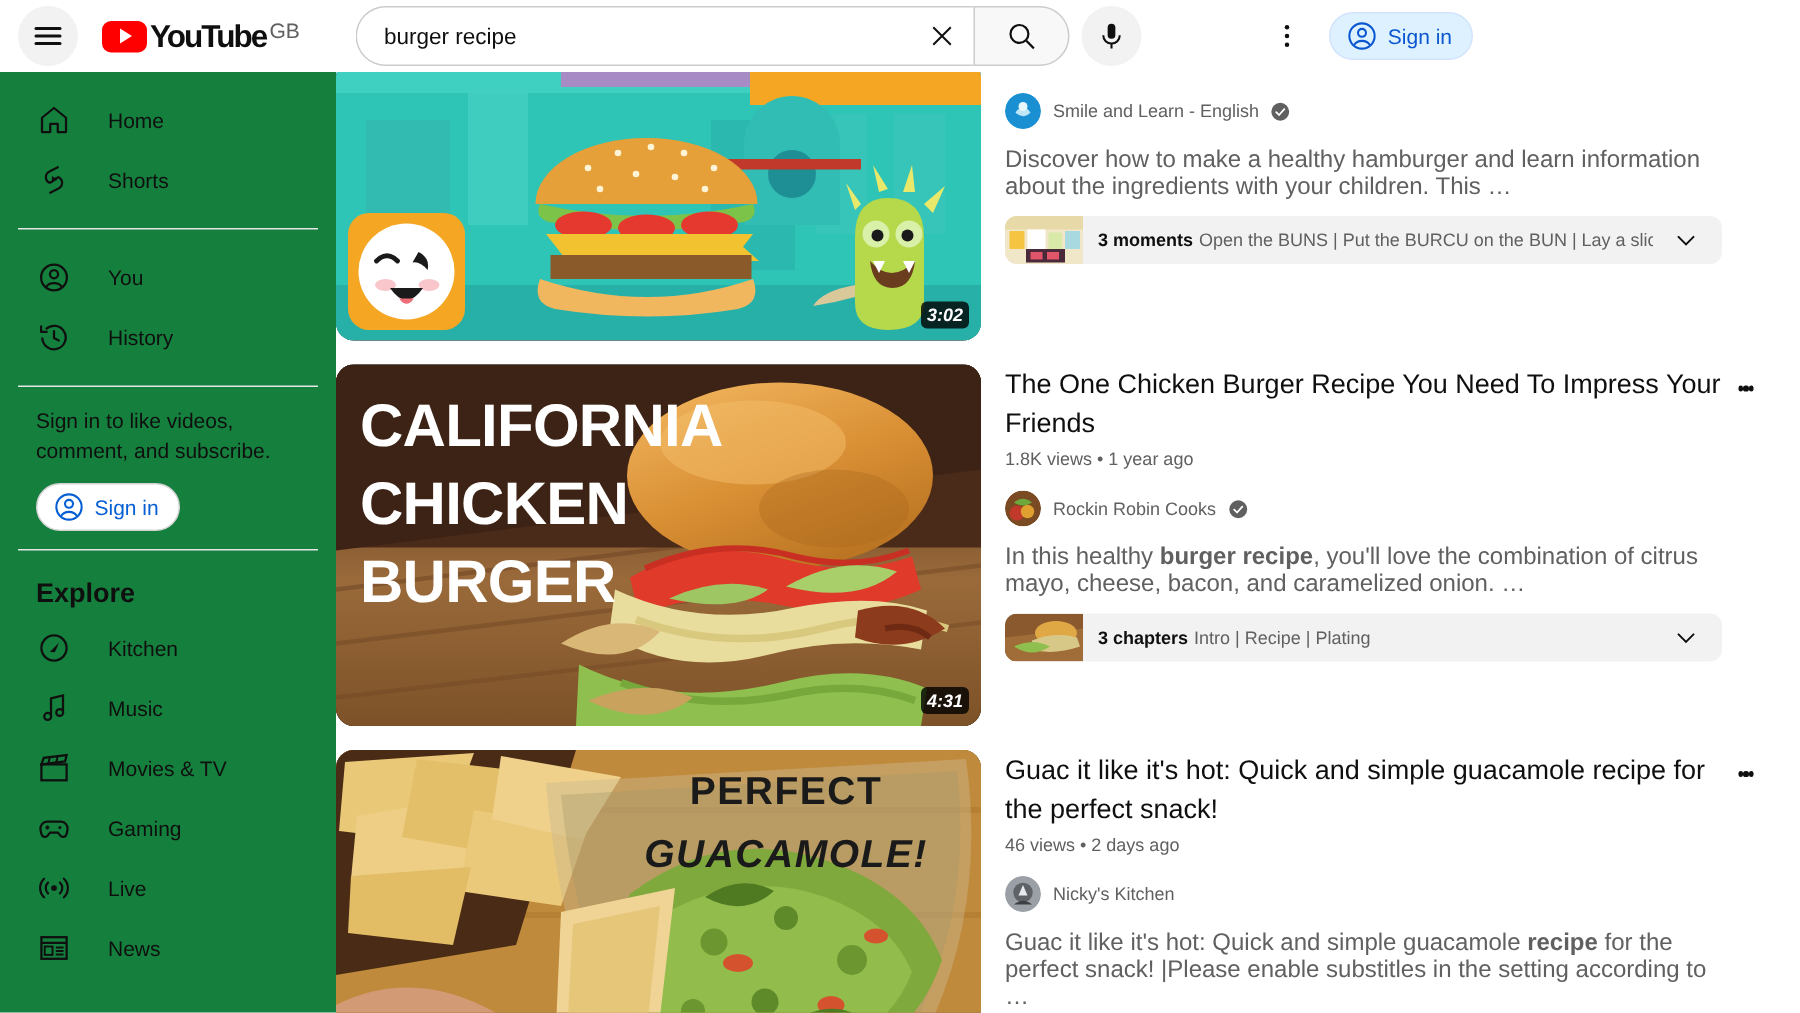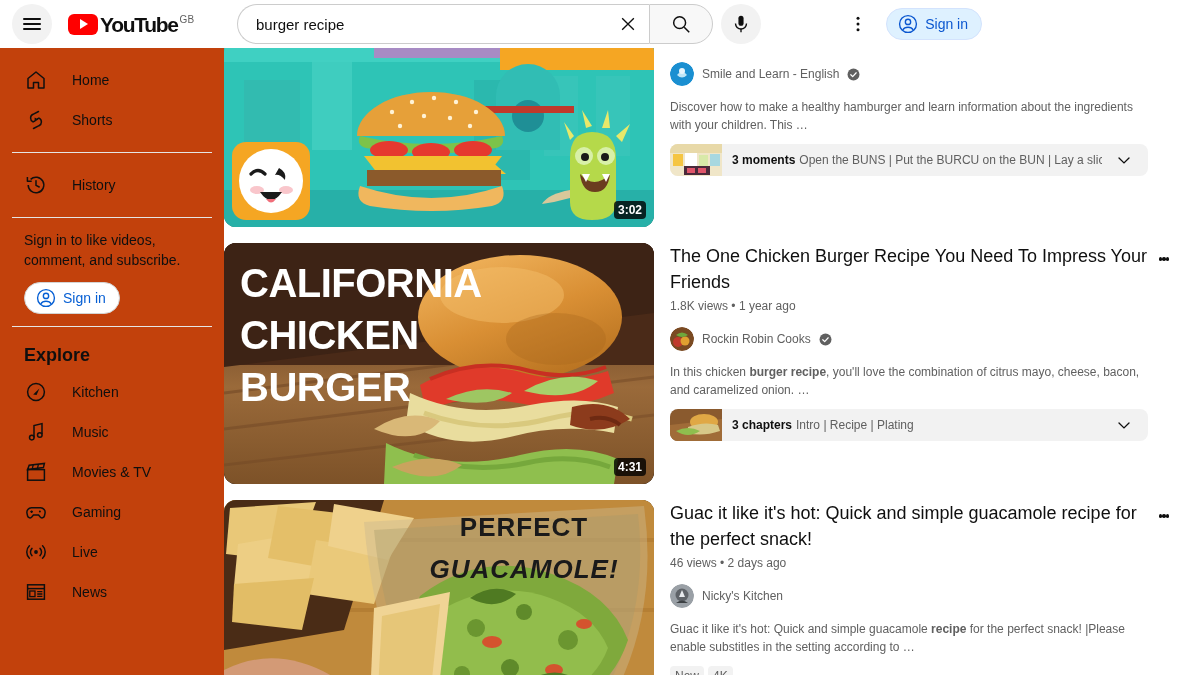--- a/index.html
+++ b/index.html
@@ -42,21 +42,21 @@
     content: ""; width: 0; height: 0;
     border-left: 8px solid #fff;
     border-top: 5px solid transparent;
     border-bottom: 5px solid transparent;
     margin-left: 2px;
   }
   .yt-word {
     font-size: 21px; font-weight: bold; letter-spacing: -1.3px;
     margin-left: 2px; line-height: 21px; color: #0f0f0f;
   }
-  .yt-cc { font-size: 10px; color: #606060; margin-left: 2px; line-height: 10px; margin-top: 1px; }
+  .yt-cc { font-size: 14px; color: #606060; margin-left: 2px; line-height: 10px; margin-top: 1px; }
 
   .mh-center { flex: 1; display: flex; align-items: center; justify-content: center; gap: 8px; }
   .searchwrap { display: flex; align-items: center; width: 476px; height: 40px; }
   .searchbox {
     flex: 1; height: 40px; border: 1px solid #ccc; border-right: none;
     border-radius: 20px 0 0 20px; display: flex; align-items: center;
     padding: 0 4px 0 16px; background: #fff;
   }
   .searchbox input {
     flex: 1; border: none; outline: none; font-size: 15px;
@@ -82,21 +82,21 @@
     height: 32px; padding: 0 13px 0 10px;
     border: 1px solid #d3e3fd; border-radius: 18px;
     background: #def1ff; color: #0b57d0;
     font-size: 14px; cursor: pointer; white-space: nowrap;
   }
 
   
   .sidebar {
     position: absolute; top: 48px; left: 0;
     width: 224px; height: 627px;
-    background: #c2410c; padding: 12px 0 0 0;
+    background: #15803d; padding: 12px 0 0 0;
     overflow: hidden;
   }
   .nav-item {
     display: flex; align-items: center; gap: 24px;
     height: 40px; margin: 0 12px; padding: 0 12px;
     border-radius: 10px; cursor: pointer;
   }
   .nav-label { font-size: 14px; color: #0f0f0f; white-space: nowrap; }
   .nav-ico { width: 24px; height: 24px; flex: none; display: flex; align-items: center; justify-content: center; }
   .divider { height: 1px; background: #e5e5e5; margin: 12px 12px; }
@@ -124,33 +124,33 @@
   }
   .thumb {
     width: 430px; flex: none; border-radius: 12px;
     position: relative; overflow: hidden; cursor: pointer;
     background: #000;
   }
   .dur {
     position: absolute; right: 8px; bottom: 8px;
     background: rgba(0,0,0,0.8); color: #fff;
     font-size: 12px; font-weight: bold; line-height: 12px;
-    padding: 3px 4px; border-radius: 4px;
+    padding: 3px 4px; border-radius: 4px; font-style: italic;
   }
   .info { flex: 1; min-width: 0; position: relative; padding-right: 28px; }
   .vid-title {
     font-size: 18px; line-height: 26px; font-weight: normal;
     color: #0f0f0f; margin: 0 0 2px 0; cursor: pointer;
   }
   .vid-meta { font-size: 12px; color: #606060; line-height: 18px; margin-bottom: 12px; }
   .chan-row { display: flex; align-items: center; gap: 8px; margin-bottom: 12px; cursor: pointer; }
   .chan-av { width: 24px; height: 24px; border-radius: 50%; flex: none; overflow: hidden; position: relative; }
   .chan-name { font-size: 12px; color: #606060; }
   .verified { width: 13px; height: 13px; flex: none; }
-  .vid-desc { font-size: 12px; line-height: 18px; color: #606060; margin-bottom: 10px; }
+  .vid-desc { font-size: 16px; line-height: 18px; color: #606060; margin-bottom: 10px; }
   .vid-desc b { color: #606060; font-weight: bold; }
   .chapbar {
     display: flex; align-items: center; gap: 10px;
     background: #f2f2f2; border-radius: 8px;
     height: 32px; padding: 0 12px 0 0; overflow: hidden;
   }
   .chapthumb { width: 52px; height: 32px; flex: none; overflow: hidden; position: relative; }
   .chaptext { flex: 1; font-size: 12px; color: #0f0f0f; white-space: nowrap; overflow: hidden; }
   .chaptext b { font-weight: bold; }
   .chaptext span { color: #606060; margin-left: 4px; }
@@ -251,20 +251,30 @@
             <path d="M10.6 9.4 L14.4 11.6 L10.6 13.8 Z" fill="#0f0f0f"></path>
           </svg>
       </span>
       <span class="nav-label">Shorts</span>
     </div>
   </div>
 
   <div class="divider"></div>
 
   <div>
+    <div class="nav-item">
+      <span class="nav-ico">
+        <svg width="24" height="24" viewBox="0 0 24 24">
+            <circle cx="12" cy="12" r="8.6" fill="none" stroke="#0f0f0f" stroke-width="1.5"></circle>
+            <circle cx="12" cy="9.8" r="2.7" fill="none" stroke="#0f0f0f" stroke-width="1.5"></circle>
+            <path d="M6.8 18.3 a5.8 4.6 0 0 1 10.4 0" fill="none" stroke="#0f0f0f" stroke-width="1.5"></path>
+          </svg>
+      </span>
+      <span class="nav-label">You</span>
+    </div>
     <div class="nav-item">
       <span class="nav-ico">
         <svg width="24" height="24" viewBox="0 0 24 24">
             <path d="M4.2 12 a7.8 7.8 0 1 0 2.4-5.6" fill="none" stroke="#0f0f0f" stroke-width="1.5"></path>
             <path d="M3.4 4 V8.3 H7.7" fill="none" stroke="#0f0f0f" stroke-width="1.5" stroke-linejoin="round"></path>
             <path d="M12 7.8 V12.3 L15.2 14" fill="none" stroke="#0f0f0f" stroke-width="1.5" stroke-linecap="round"></path>
           </svg>
       </span>
       <span class="nav-label">History</span>
     </div>
@@ -513,21 +523,21 @@
               <circle cx="15" cy="14" r="4.5" fill="#e0a030"></circle>
               <path d="M6 8 q6 -5 12 0 q-6 4 -12 0 Z" fill="#6ea83c"></path>
             </svg>
         </span>
         <span class="chan-name">Rockin Robin Cooks</span>
         <svg class="verified" viewBox="0 0 24 24">
           <circle cx="12" cy="12" r="11" fill="#606060"></circle>
             <path d="M7 12.4 L10.5 16 L17 8.8" stroke="#fff" stroke-width="2.2" fill="none" stroke-linecap="round" stroke-linejoin="round"></path>
         </svg>
       </div>
-      <div class="vid-desc"><span>In this chicken </span><b>burger recipe</b><span>, you'll love the combination of citrus mayo, cheese, bacon, and caramelized onion. …</span></div>
+      <div class="vid-desc"><span>In this healthy </span><b>burger recipe</b><span>, you'll love the combination of citrus mayo, cheese, bacon, and caramelized onion. …</span></div>
       <div class="chapbar">
         <span class="chapthumb">
           <svg width="52" height="32" viewBox="0 0 52 32">
               <rect width="52" height="32" fill="#8a5a2e"></rect>
               <path d="M0 16 L52 10 V32 H0 Z" fill="#a06c38"></path>
               <ellipse cx="34" cy="13" rx="14" ry="8" fill="#e0a845"></ellipse>
               <path d="M18 18 q16 -6 30 -2 l2 6 q-18 6 -32 2 Z" fill="#d8c888"></path>
               <path d="M6 22 q12 -6 24 0 q-12 8 -24 0 Z" fill="#8fbf4e"></path>
             </svg>
         </span>

